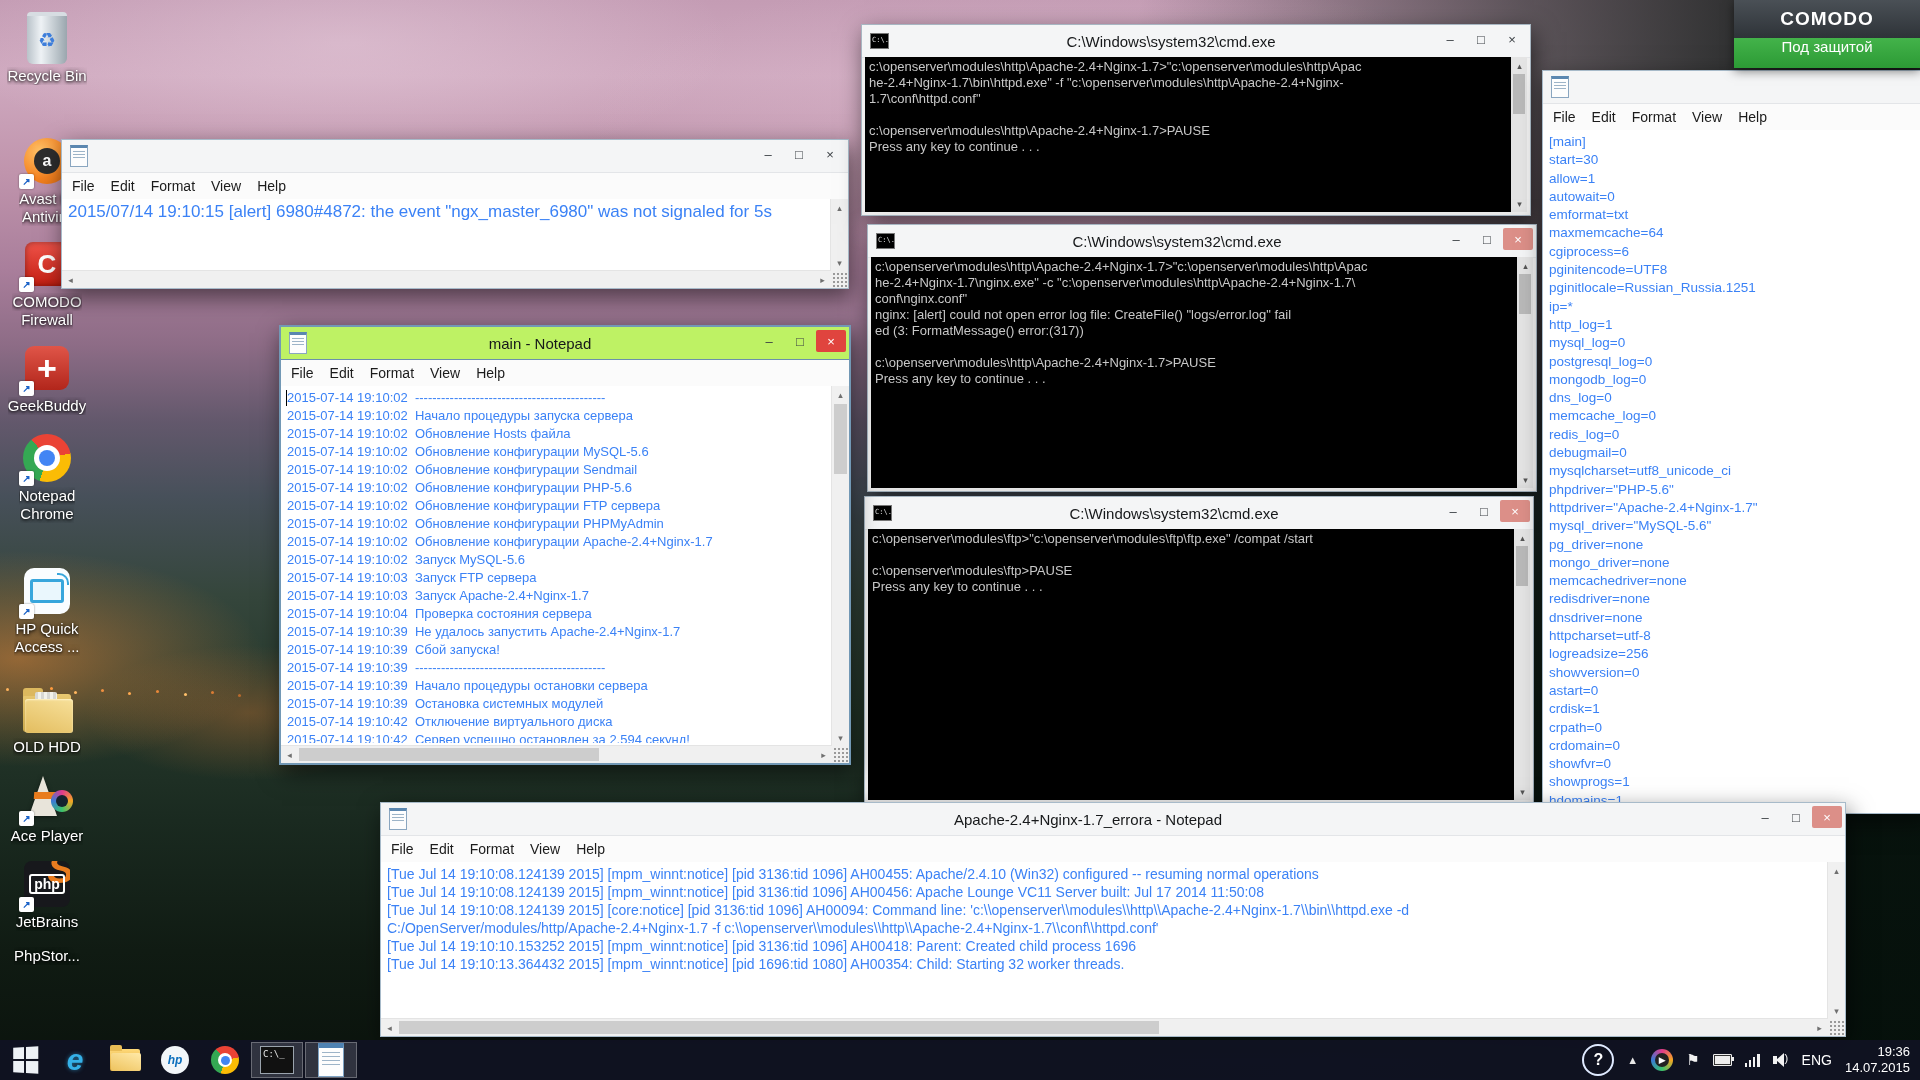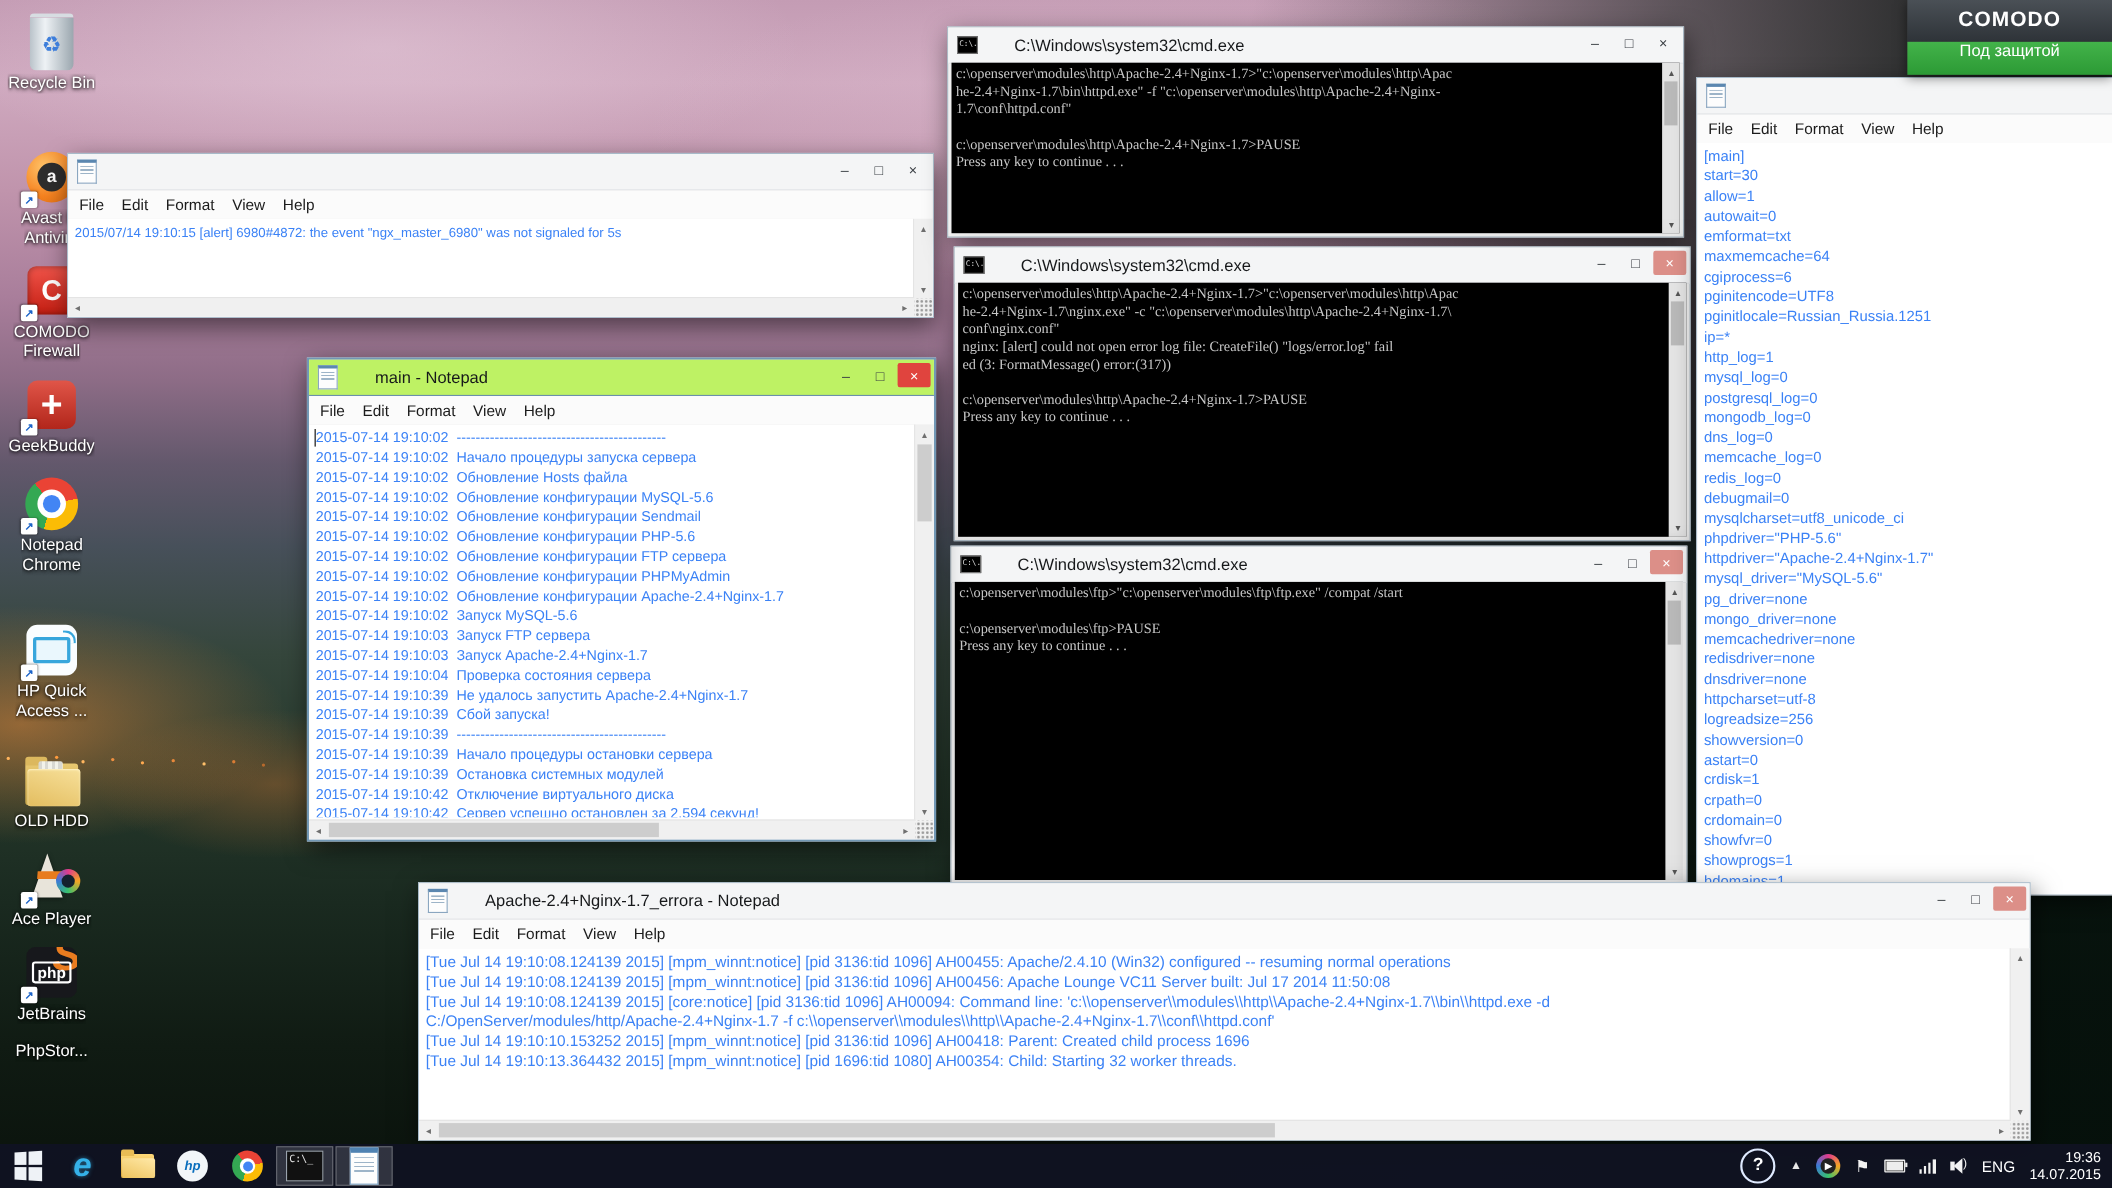--- a/index.html
+++ b/index.html
@@ -65,21 +65,21 @@
     display:flex;align-items:center;justify-content:center}
   .art-php .s{position:absolute;right:-4px;top:-14px;color:#f58220;font-size:40px;font-style:italic;font-weight:bold;opacity:.95}
   .art-php .t{position:relative;color:#fff;font-weight:bold;font-size:14px;border:2px solid #fff;border-radius:3px;padding:1px 3px;line-height:14px}
 
   
   .win{position:absolute;box-shadow:3px 8px 22px rgba(0,0,0,.55);background:#f2f2f2}
   .titlebar{height:32px;position:relative;display:flex;align-items:center;padding-left:8px;background:#f4f5f6;border-bottom:1px solid #e3e5e8}
   .win.activewin{border:2px solid #7298b5}
   .win.inactivewin{border:1px solid #a7bac9}
   .win.activewin .titlebar{background:#bef264;border-bottom:1px solid #6b90ab}
-  .wtitle{position:absolute;left:60px;right:110px;font-size:15px;color:#16181a;
+  .wtitle{position:absolute;left:60px;right:110px;text-align:center;font-size:15px;color:#16181a;
     white-space:nowrap;overflow:hidden}
   .winbtns{position:absolute;right:3px;top:3px;display:flex;gap:1px}
   .wb{width:30px;height:22px;display:flex;align-items:center;justify-content:center;font-size:13px;color:#3a3f44;border-radius:2px}
   .wb.redbtn{background:#e0443e;color:#fff}
   .wb.softred{background:#dc8f88;color:#fff}
   .np-icon{width:16px;height:18px;background:#fdfdfd;border:1px solid #8aa6c0;border-top:3px solid #5b87b0;
     box-shadow:inset 0 2px 0 #fff;position:relative;flex:0 0 auto}
   .np-icon::after{content:"";position:absolute;left:2px;right:2px;top:3px;height:8px;
     background:repeating-linear-gradient(180deg,#9db4c8 0 1px,transparent 1px 3px)}
   .menubar{height:26px;display:flex;align-items:center;background:#fbfbfb;border-bottom:1px solid #e7e7e7;
@@ -98,28 +98,28 @@
   .vthumb{position:absolute;left:2px;right:2px;background:#cdcdcd}
   .hthumb{position:absolute;top:2px;bottom:2px;background:#cdcdcd}
   .grip{position:absolute;right:0;bottom:0;width:17px;height:17px;background:#f0f0f0;
     background-image:radial-gradient(#9a9a9a 1px,transparent 1.3px);background-size:4px 4px;background-position:1px 1px}
 
   
   .cmdwin{background:#f0f0f0;border:1px solid #a7b6c2}
   .cmd-icon{width:16px;height:14px;background:#000;border:1px solid #777;color:#ddd;font-size:7px;line-height:13px;
     padding-left:1px;font-family:"DejaVu Sans Mono",monospace;flex:0 0 auto}
   .cmdbody{position:absolute;left:3px;right:3px;bottom:3px;background:#000;top:32px}
-  .cmdtext{position:absolute;inset:2px 17px 0 4px;color:#c8c8c8;font-family:Liberation Serif, serif;
+  .cmdtext{position:absolute;inset:2px 17px 0 4px;color:#c8c8c8;font-family:Liberation Sans, sans-serif;
     font-size:13px;line-height:16px;white-space:pre;overflow:hidden}
   .cmdscroll{position:absolute;top:0;right:0;bottom:0;width:16px;background:#e4e4e4}
   .cmdscroll .sarrow{color:#555}
   .cmdthumb{position:absolute;left:2px;right:2px;top:17px;height:40px;background:#b9b9b9}
 
   
-  .t-error{font-size:12px;line-height:19px}
+  .t-error{font-size:17px;line-height:19px}
   .t-main{font-size:13px;line-height:18px}
   .t-config{font-size:13.5px;line-height:18.3px}
   .t-errora{font-size:14px;line-height:18px}
 
   
   .comodo{position:absolute;right:0;top:0;width:186px;z-index:6;box-shadow:0 3px 10px rgba(0,0,0,.5)}
   .comodo .bar{height:38px;background:linear-gradient(180deg,#4a5056,#2e3338);display:flex;align-items:center;justify-content:center}
   .comodo .brand{color:#fff;font-weight:bold;font-size:19px;letter-spacing:1px}
   .comodo .green{height:30px;background:linear-gradient(180deg,#43b34a,#2c9a35);display:flex;align-items:flex-start;justify-content:center}
   .comodo .status{color:#fff;font-size:15px}

